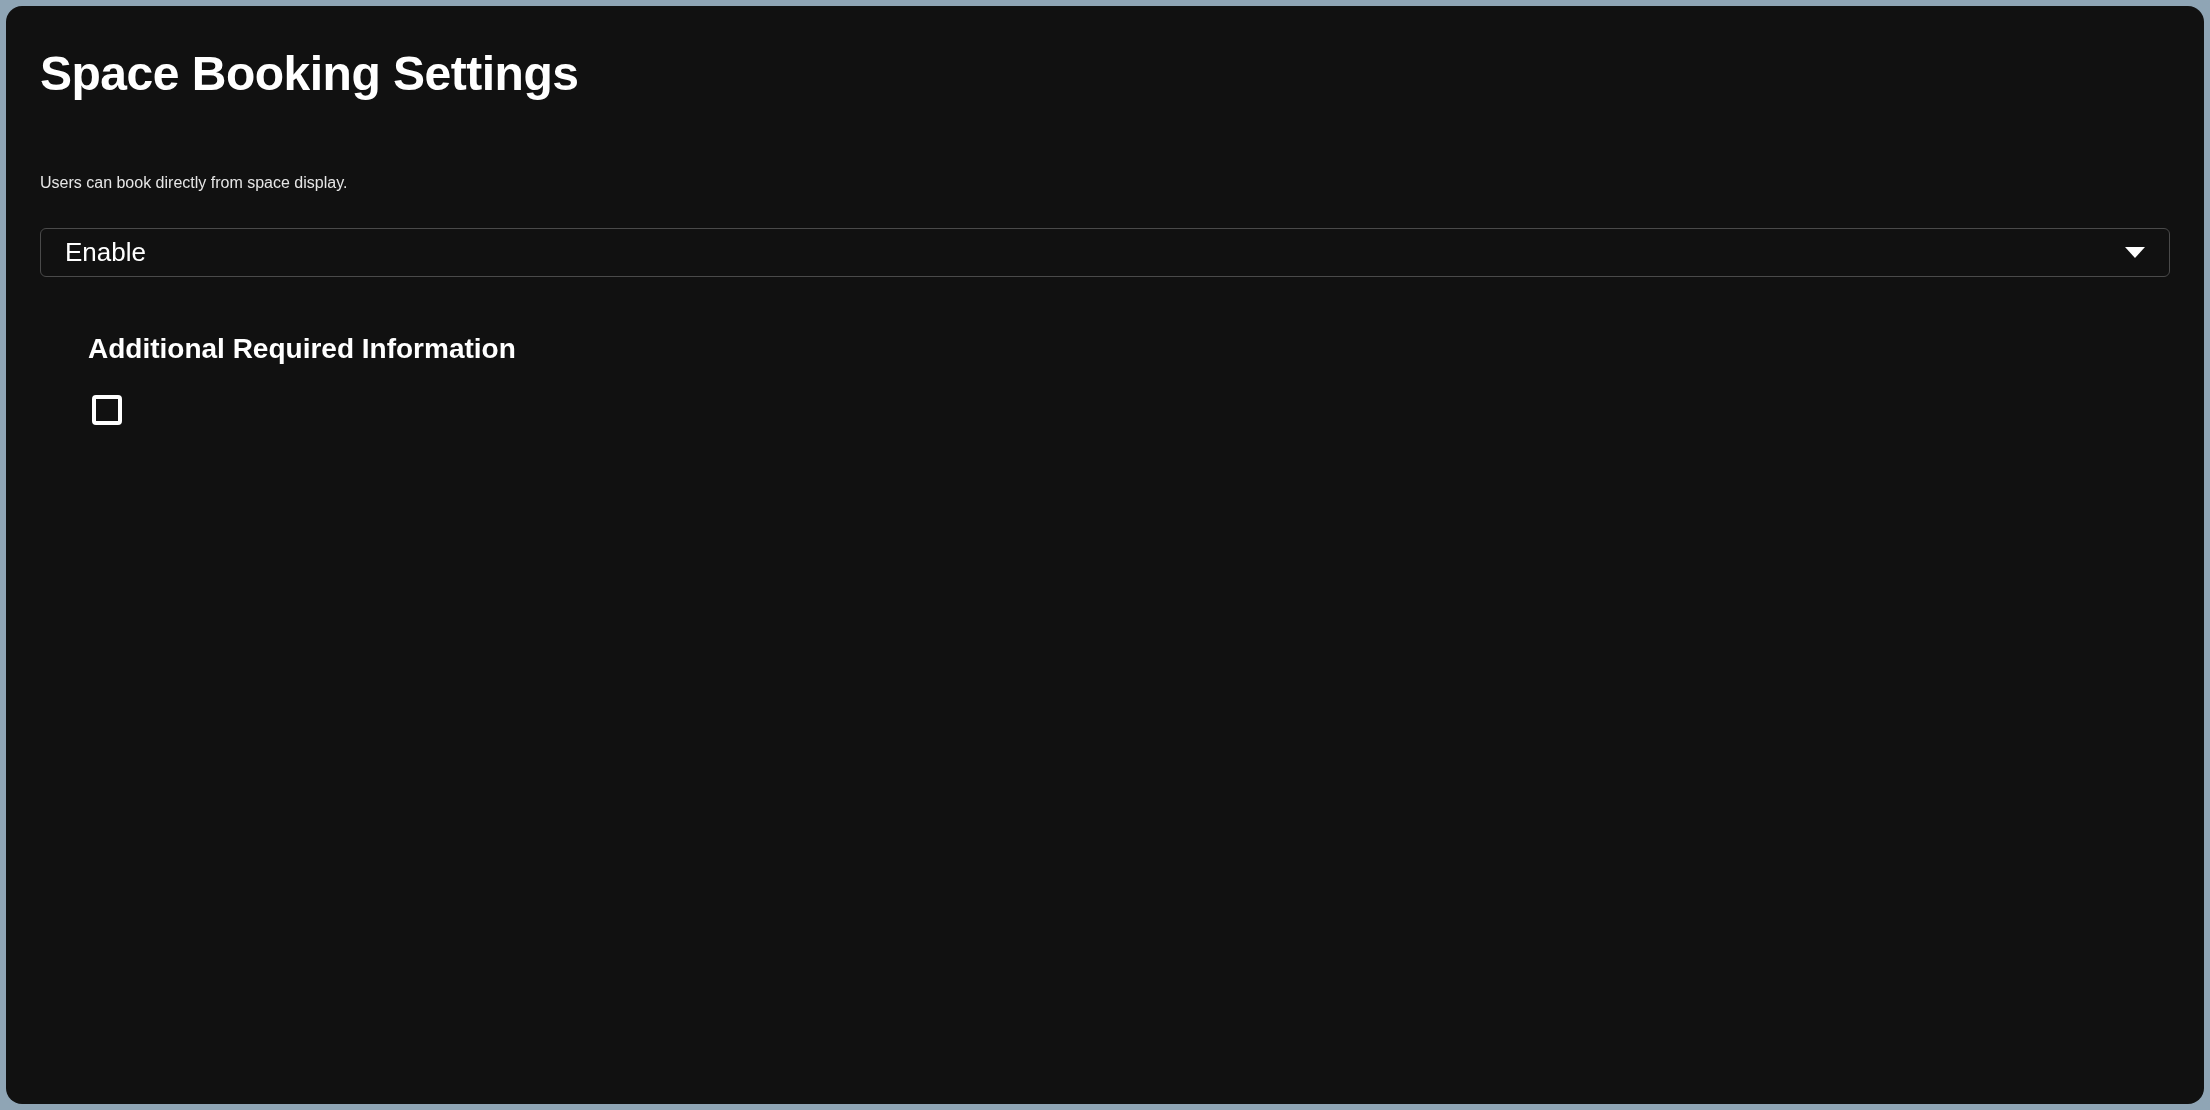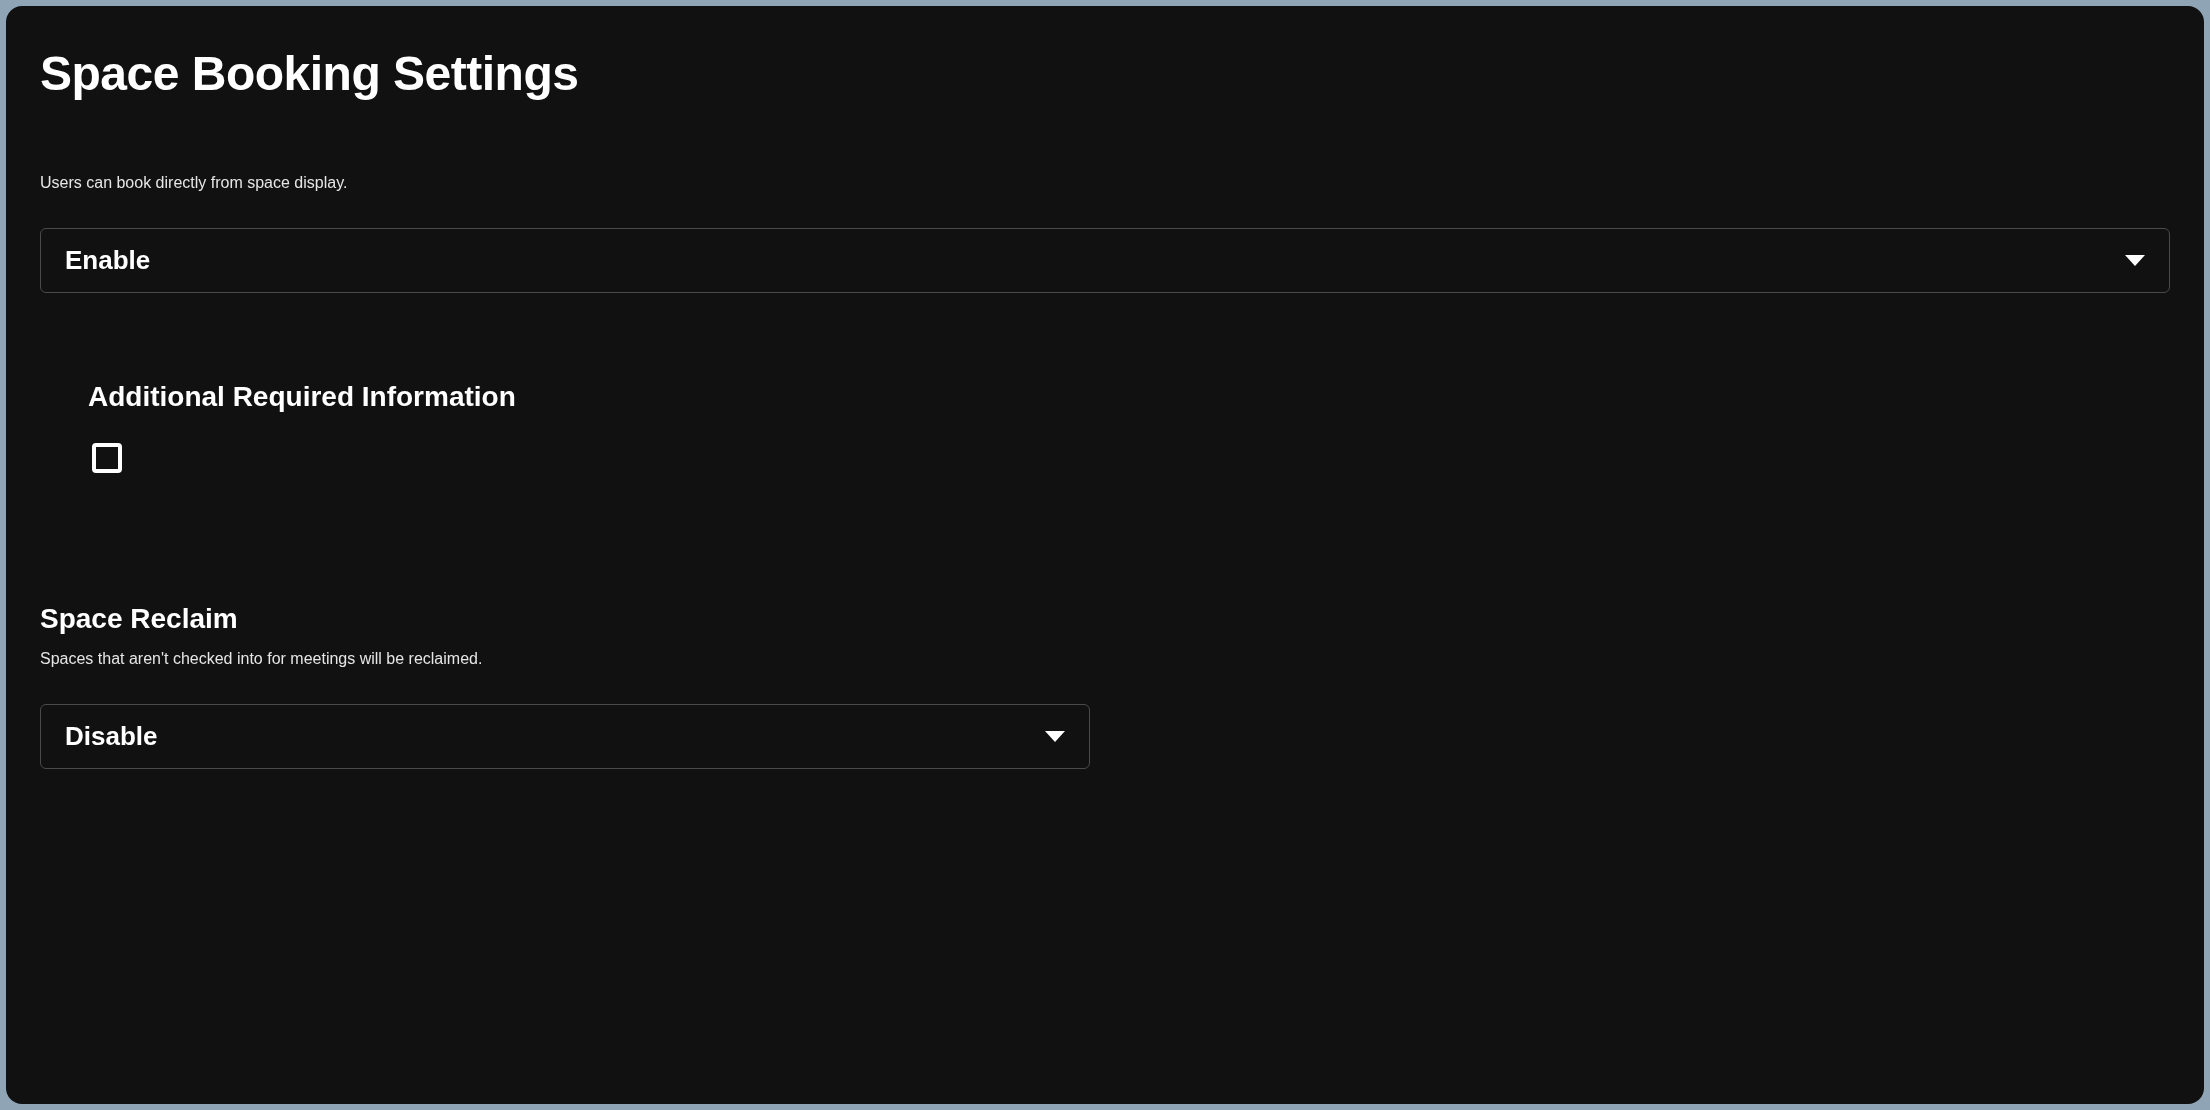--- a/index.html
+++ b/index.html
@@ -42,41 +42,41 @@
       font-weight: 400;
       margin-bottom: 34px;
       line-height: 1.45;
     }
     .select {
       width: 100%;
       border: 1px solid #4a4a4a;
       border-radius: 6px;
       background: #111111;
       color: #ffffff;
-      padding: 16px 24px;
+      padding: 8px 24px;
       font-size: 26px;
-      font-weight: 700;
+      font-weight: 400;
       display: flex;
       align-items: center;
       justify-content: space-between;
       cursor: pointer;
     }
     .select.narrow {
       width: 1050px;
     }
     .caret {
       width: 0;
       height: 0;
       border-left: 10px solid transparent;
       border-right: 10px solid transparent;
       border-top: 11px solid #ffffff;
     }
     .subsection {
       margin-left: 48px;
-      margin-top: 88px;
+      margin-top: 56px;
       max-width: 1040px;
     }
     .checkbox-row {
       margin-top: 30px;
       margin-left: 4px;
     }
     .checkbox {
       width: 30px;
       height: 30px;
       border: 4px solid #ffffff;
@@ -103,22 +103,14 @@
     </div>
 
     <div class="subsection">
       <div class="section-title">Additional Required Information</div>
       <div class="checkbox-row">
         <div class="checkbox" role="checkbox" aria-checked="false"></div>
       </div>
     </div>
   </div>
 
-  <div class="section reclaim-section">
-    <div class="section-title">Space Reclaim</div>
-    <div class="section-desc">Spaces that aren't checked into for meetings will be reclaimed.</div>
-    <div class="select narrow">
-      <span>Disable</span>
-      <span class="caret"></span>
-    </div>
-  </div>
 
 </div>
 
 </body></html>

